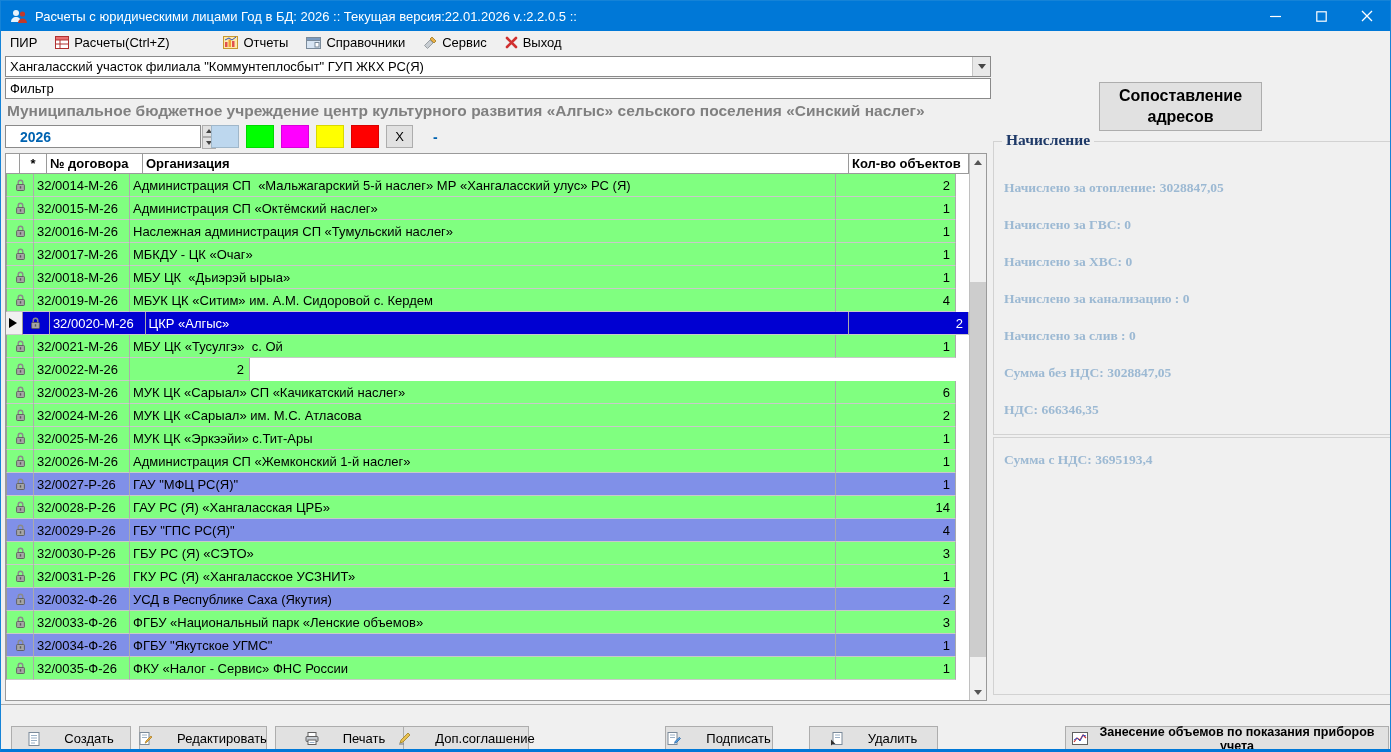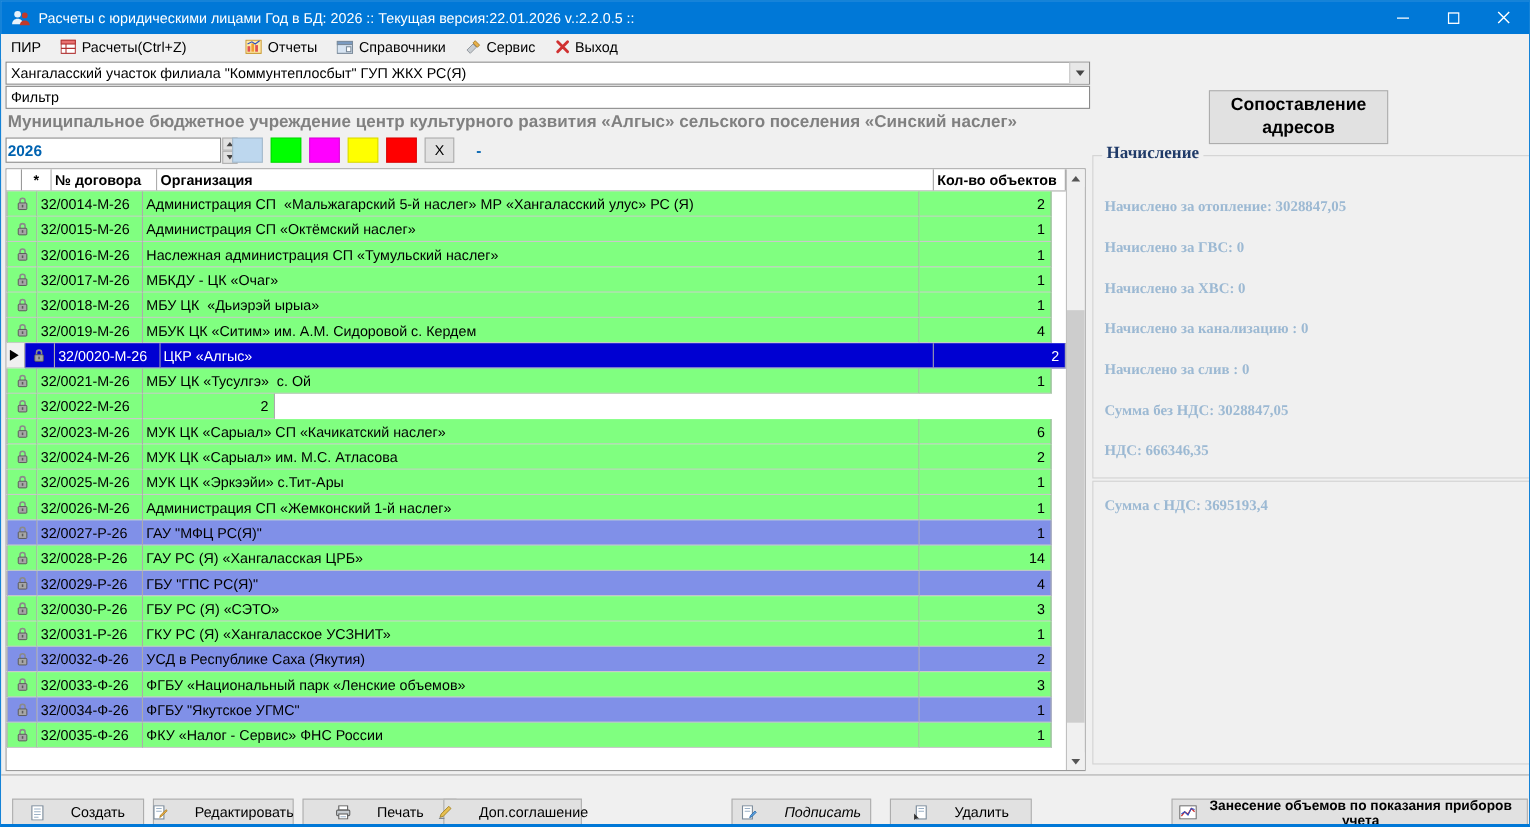--- a/index.html
+++ b/index.html
@@ -28,21 +28,21 @@
   .combo-arrow-btn{margin-left:auto;width:18px;height:100%;background:#E8E8E8;
     border-left:1px solid #C6C6C6;display:flex;align-items:center;justify-content:center;}
   .tri-down{width:0;height:0;border:4px solid transparent;border-top:5px solid #444;margin-top:4px;}
   .tri-up-s{width:0;height:0;border:3px solid transparent;border-bottom:4px solid #444;margin-bottom:3px;}
   .tri-down-s{width:0;height:0;border:3px solid transparent;border-top:4px solid #444;margin-top:3px;}
   
   .org-title{position:absolute;left:6px;top:101px;width:990px;font-size:15.5px;font-weight:bold;
     color:#808080;white-space:nowrap;}
   .year-spin{position:absolute;left:4px;top:124px;width:196px;height:23px;background:#fff;
     border:1px solid #8A8A8A;font-size:14px;font-weight:bold;color:#0063B1;
-    display:flex;align-items:center;padding-left:1px;}
+    display:flex;align-items:center;padding-left:14px;}
   .spin{position:absolute;left:201px;top:124px;width:14px;height:23px;display:flex;flex-direction:column;}
   .spin-btn{flex:1;background:#E1E1E1;border:1px solid #ADADAD;display:flex;align-items:center;justify-content:center;padding:0;}
   .swatch{position:absolute;top:124px;width:28px;height:23px;border:1px solid rgba(0,0,0,0.15);}
   .xbtn{position:absolute;left:385px;top:124px;width:27px;height:23px;background:#E1E1E1;
     border:1px solid #ADADAD;font-size:13px;font-family:inherit;}
   .dash{position:absolute;left:432px;top:128px;color:#0063B1;font-weight:bold;font-size:14px;}
   
   .dbgrid{position:absolute;left:4px;top:152px;width:982px;height:548px;background:#fff;
     border:1px solid #9A9A9A;}
   .thead{display:flex;height:20px;font-weight:bold;font-size:13px;border-bottom:1px solid #9A9A9A;width:963px;}
@@ -530,21 +530,21 @@
       </button>
       <button class="fbtn" style="left: 402px; width: 126px;">
         <span class="ico mi-icon">
           <svg width="14" height="13" viewBox="0 0 14 13">
             <path d="M11 1l2 2-7 7-3 1 1-3z" fill="#E8C050" stroke="#A08020" stroke-width="0.8"></path>
             <path d="M2 12h5" stroke="#808890" stroke-width="1.2"></path>
           </svg>
         </span>
         <span>Доп.соглашение</span>
       </button>
-      <button class="fbtn" style="left: 664px; width: 127px; font-style: italic;">
+      <button class="fbtn" style="left: 664px; width: 108px;">
         <span class="ico mi-icon">
           <svg width="15" height="14" viewBox="0 0 15 14">
             <rect x="1" y="0.5" width="9" height="12" fill="#fff" stroke="#7A8A9A"></rect>
             <line x1="3" y1="3" x2="8" y2="3" stroke="#9AB0C6"></line>
             <line x1="3" y1="5.5" x2="8" y2="5.5" stroke="#9AB0C6"></line>
             <path d="M13.5 6.5l-4 4-2 .8.8-2 4-4z" fill="#58A0E0" stroke="#2060A0" stroke-width="0.7"></path>
           </svg>
         </span>
         <span>Подписать</span>
       </button>

